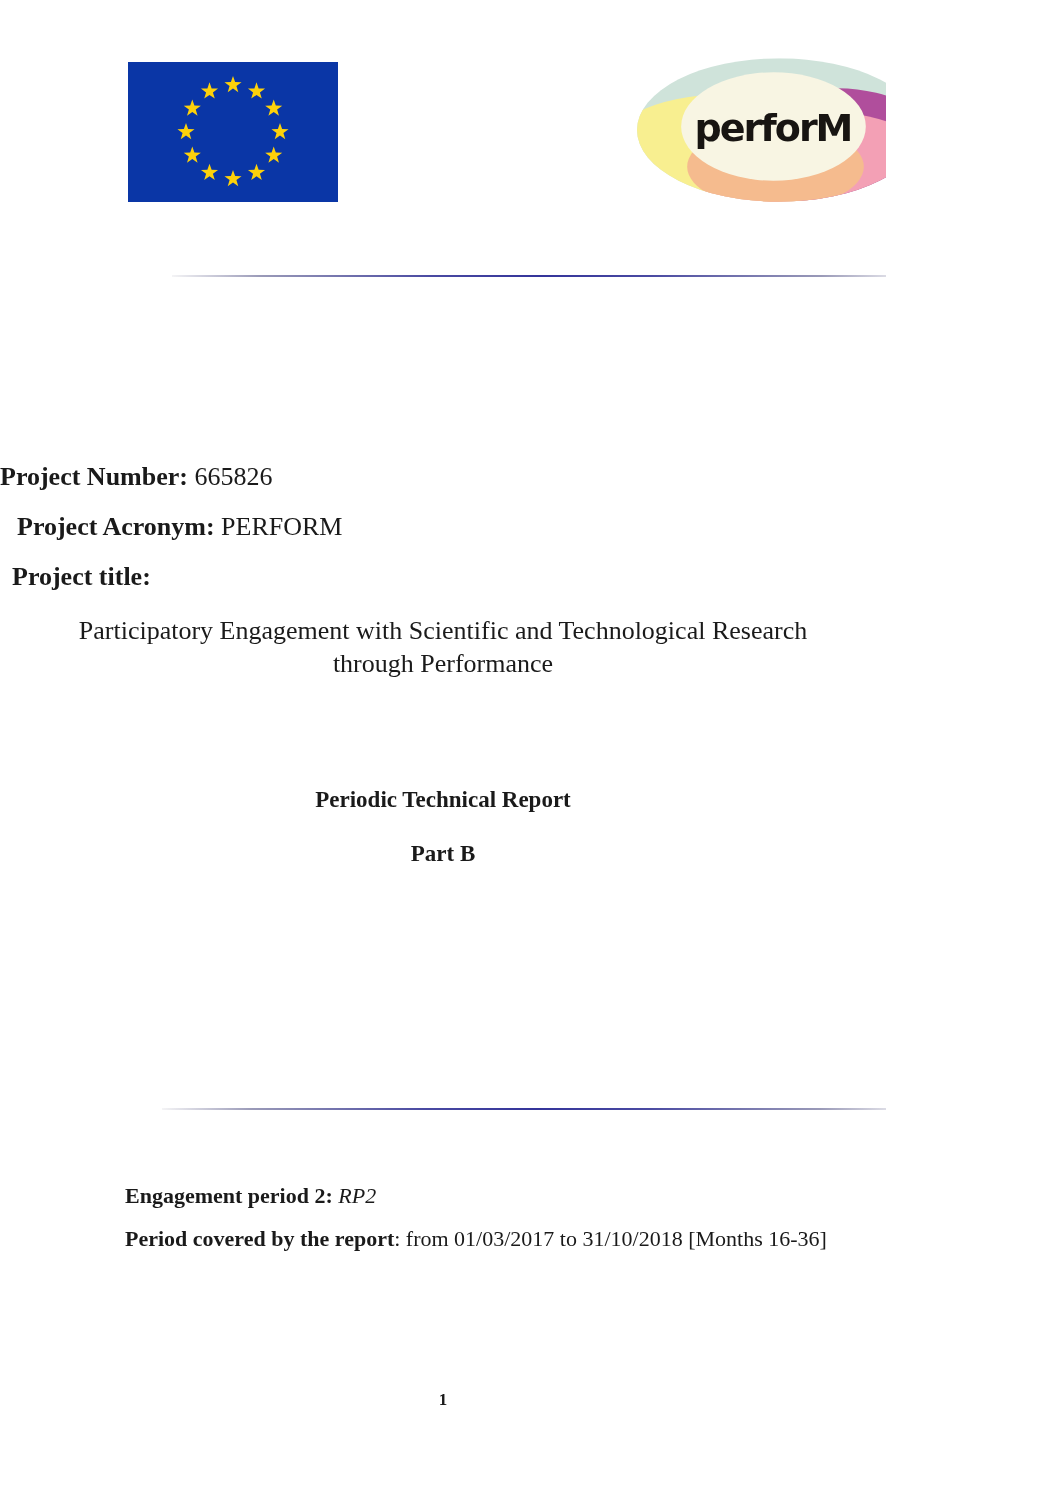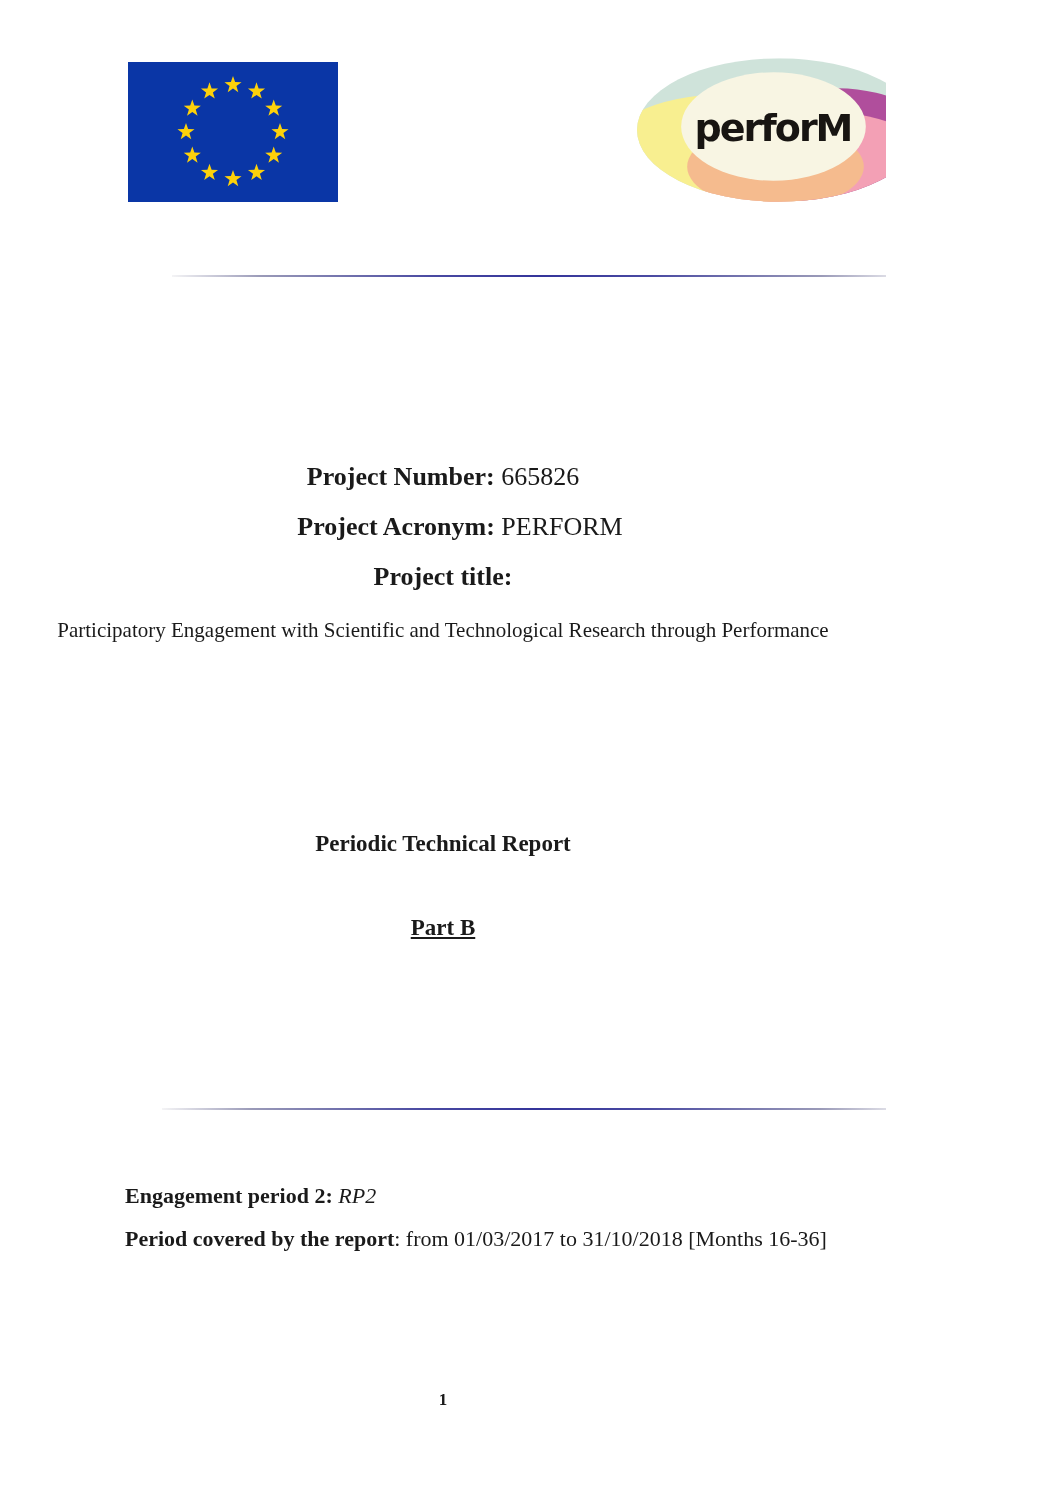--- a/index.html
+++ b/index.html
@@ -47,52 +47,51 @@
       rgba(180,180,190,0.15), #9a9ab8 12%, #4a4aa2 35%,
       #34349a 50%, #4a4aa2 65%, #9a9ab8 88%, rgba(180,180,190,0.15));
   }
   .divider-top    { left: 172px; top: 275px;  width: 738px; }
   .divider-bottom { left: 162px; top: 1108px; width: 748px; }
 
   
   .meta-line {
     position: absolute;
     left: 0; width: 100%;
-    text-align: center;
+    text-align: left;
     font-size: 26px;
     line-height: 30px;
     white-space: nowrap;
     font-family: Liberation Serif, serif;
   }
   .meta-line .lbl { font-weight: bold; }
   .meta-1 { top: 462px; }
   .meta-2 { top: 512px; padding-left: 17px; }
-  .meta-3 { top: 562px; font-weight: bold; }
+  .meta-3 { top: 562px; font-weight: bold; padding-left: 12px; }
 
   .doc-title {
     position: absolute;
     top: 614px; left: 50%;
     transform: translateX(-50%);
     width: 775px;
     text-align: center;
-    font-size: 21px;
+    font-size: 26px;
     line-height: 33px;
   }
 
   .report-title, .report-part {
     position: absolute;
     left: 0; width: 100%;
     text-align: center;
     font-weight: bold;
     font-size: 23px;
     line-height: 26px;
-    margin-top: 44px;
   }
   .report-title { top: 787px; }
-  .report-part  { top: 871px; text-decoration: underline; }
+  .report-part  { top: 841px; }
 
   
   .period-line {
     position: absolute;
     left: 125px;
     font-size: 22px;
     line-height: 26px;
     white-space: nowrap;
   }
   .period-line .lbl { font-weight: bold; }

